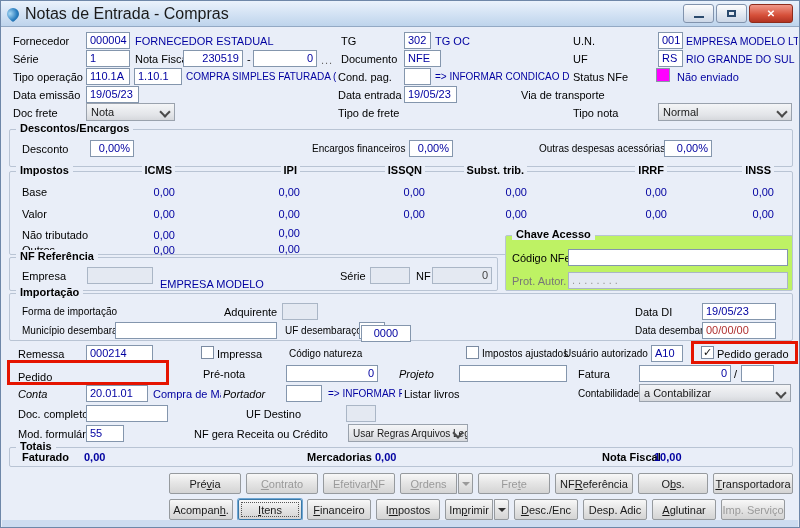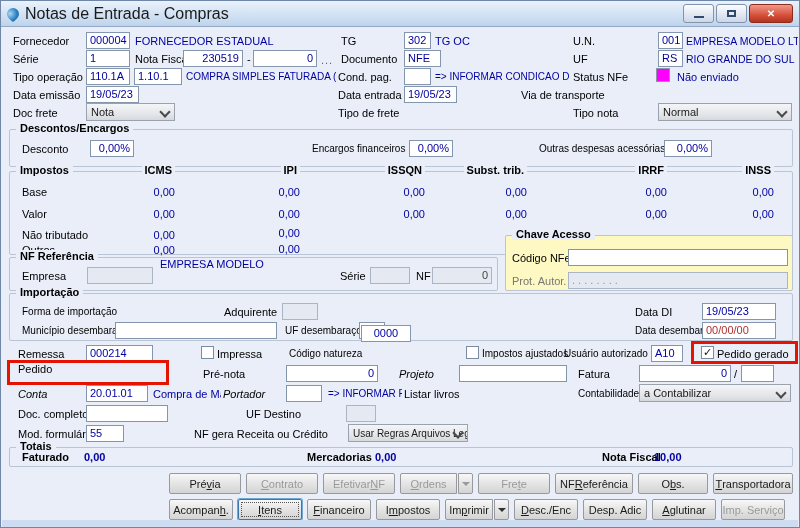--- a/index.html
+++ b/index.html
@@ -14,21 +14,21 @@
   .minglyph{width:10px;height:2px;background:#2b4a6d;margin-top:7px;}
   .maxglyph{width:9px;height:7px;border:2px solid #2b4a6d;box-sizing:border-box;}
   .L{position:absolute;white-space:nowrap;color:#000;}
   .V{position:absolute;white-space:nowrap;color:#0000a0;overflow:hidden;}
   .I{position:absolute;box-sizing:border-box;height:17px;background:#fff;border:1px solid #8496ad;color:#0000a0;padding:1px 3px;white-space:nowrap;overflow:hidden;line-height:13px;}
   .I.gray{background:#e4e9f2;border-color:#aab6c6;color:#555;}
   .I.num{text-align:right;}
   .C{position:absolute;box-sizing:border-box;height:18px;background:linear-gradient(#f4f5f7,#e2e4e8 70%,#d6d8dc);border:1px solid #9aa2ad;color:#1a1a1a;padding:2px 16px 1px 4px;white-space:nowrap;overflow:hidden;line-height:13px;}
   .chev{position:absolute;right:5px;top:4px;width:6px;height:6px;border-right:2px solid #4a4a4a;border-bottom:2px solid #4a4a4a;transform:rotate(45deg);}
   .G{position:absolute;box-sizing:border-box;border:1px solid #b9c4d4;border-radius:2px;}
-  .G.solid{background:#fef9c3;}
+  .G.solid{background:#bef264;}
   .legend{position:absolute;top:-8px;left:6px;background:#e9eef8;padding:0 4px;font-weight:bold;white-space:nowrap;}
   .imph{position:absolute;top:-8px;background:#e9eef8;padding:0 3px;font-weight:bold;white-space:nowrap;}
   .impc{position:absolute;white-space:nowrap;color:#0000a0;}
   .ck{position:absolute;width:13px;height:13px;background:#fff;border:1px solid #7b8ba1;box-sizing:border-box;text-align:center;line-height:11px;font-size:11px;color:#111;}
   .magenta{position:absolute;width:14px;height:14px;background:#ff00ff;border:1px solid #8896a8;box-sizing:border-box;}
   .hl{position:absolute;border:3px solid #e51400;box-sizing:border-box;pointer-events:none;}
   .btnrow{position:absolute;display:flex;gap:5px;}
   .btn{box-sizing:border-box;height:21px;background:linear-gradient(#f8f8f8,#e6e6e6 45%,#d4d4d4);border:1px solid #969a9e;border-radius:2px;display:flex;align-items:center;justify-content:center;color:#1a1a1a;padding:0 2px;white-space:nowrap;overflow:hidden;}
   .btn.disabled{color:#9a9a9a;}
   .btn.focused{border-color:#3a78a8;box-shadow:0 0 0 1px #6fa6d2;outline:1px dotted #555;outline-offset:-4px;}
@@ -160,21 +160,21 @@
     <span class="L" style="left:6px;top:16px">Código NFe</span>
     <div class="I" style="left:62px;top:13px;width:220px"></div>
     <span class="L" style="left:6px;top:39px;color:#777">Prot. Autor.</span>
     <div class="I gray" style="left:62px;top:36px;width:220px;color:#999">.   .   .   .   .   .   .   .</div>
   </div>
 
   <div class="G" style="left:8px;top:256px;width:489px;height:34px">
     <span class="legend">NF Referência</span>
     <span class="L" style="left:12px;top:12px">Empresa</span>
     <div class="I gray" style="left:77px;top:9px;width:66px"></div>
-    <span class="V" style="left:150px;top:0">EMPRESA MODELO</span>
+    <span class="V" style="left:150px;top:20px">EMPRESA MODELO</span>
     <span class="L" style="left:330px;top:12px">Série</span>
     <div class="I gray" style="left:360px;top:9px;width:40px"></div>
     <span class="L" style="left:406px;top:12px">NF</span>
     <div class="I gray num" style="left:422px;top:9px;width:60px;color:#444">0</div>
   </div>
 
   <div class="G" style="left:8px;top:292px;width:784px;height:48px">
     <span class="legend">Importação</span>
     <span class="L s10" style="left:12px;top:12px">Forma de importação</span>
     <span class="L" style="left:214px;top:12px">Adquirente</span>
@@ -195,21 +195,21 @@
   <span class="L" style="left:216px;top:347px">Impressa</span>
   <span class="L s10" style="left:288px;top:347px">Código natureza</span>
   <div class="I" style="left:360px;top:324px;width:50px;text-align:center">0000</div>
   <span class="ck" style="left:465px;top:345px"></span>
   <span class="L s10" style="left:481px;top:347px">Impostos ajustados</span>
   <span class="L s10" style="left:563px;top:347px">Usuário autorizado</span>
   <div class="I" style="left:650px;top:344px;width:32px">A10</div>
   <span class="ck" style="left:700px;top:345px">✓</span>
   <span class="L" style="left:716px;top:347px">Pedido gerado</span>
 
-  <span class="L" style="left:17px;top:362px">Pedido</span>
+  <span class="L" style="left:17px;top:370px">Pedido</span>
   <div class="I" style="left:85px;top:344px;width:67px">000214</div>
   <span class="L" style="left:202px;top:367px">Pré-nota</span>
   <div class="I num" style="left:285px;top:364px;width:92px">0</div>
   <span class="L it" style="left:398px;top:367px">Projeto</span>
   <div class="I" style="left:458px;top:364px;width:108px"></div>
   <span class="L" style="left:577px;top:367px">Fatura</span>
   <div class="I num" style="left:638px;top:364px;width:92px">0</div>
   <span class="L" style="left:733px;top:367px">/</span>
   <div class="I" style="left:740px;top:364px;width:33px"></div>
 

